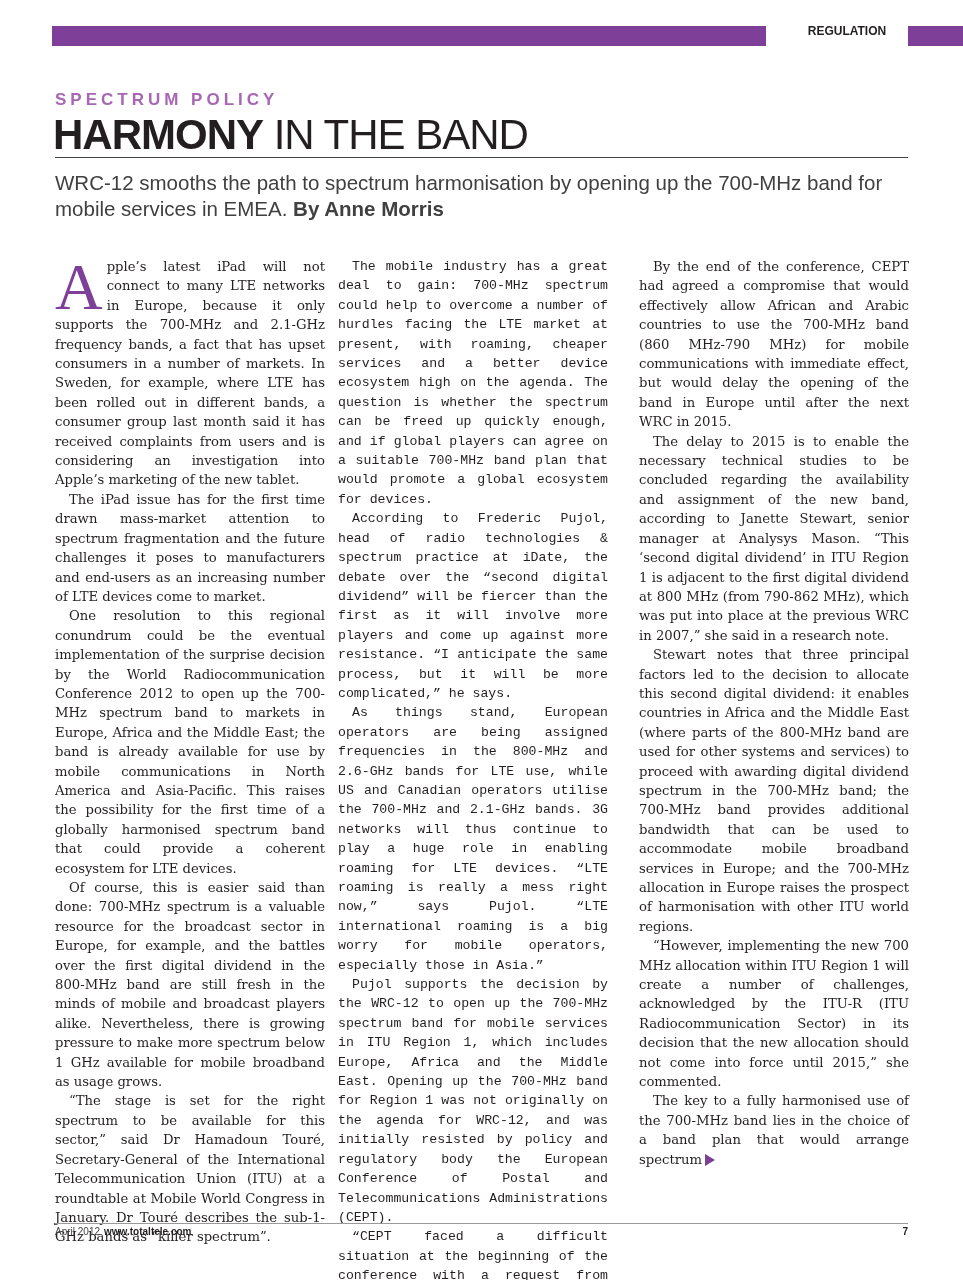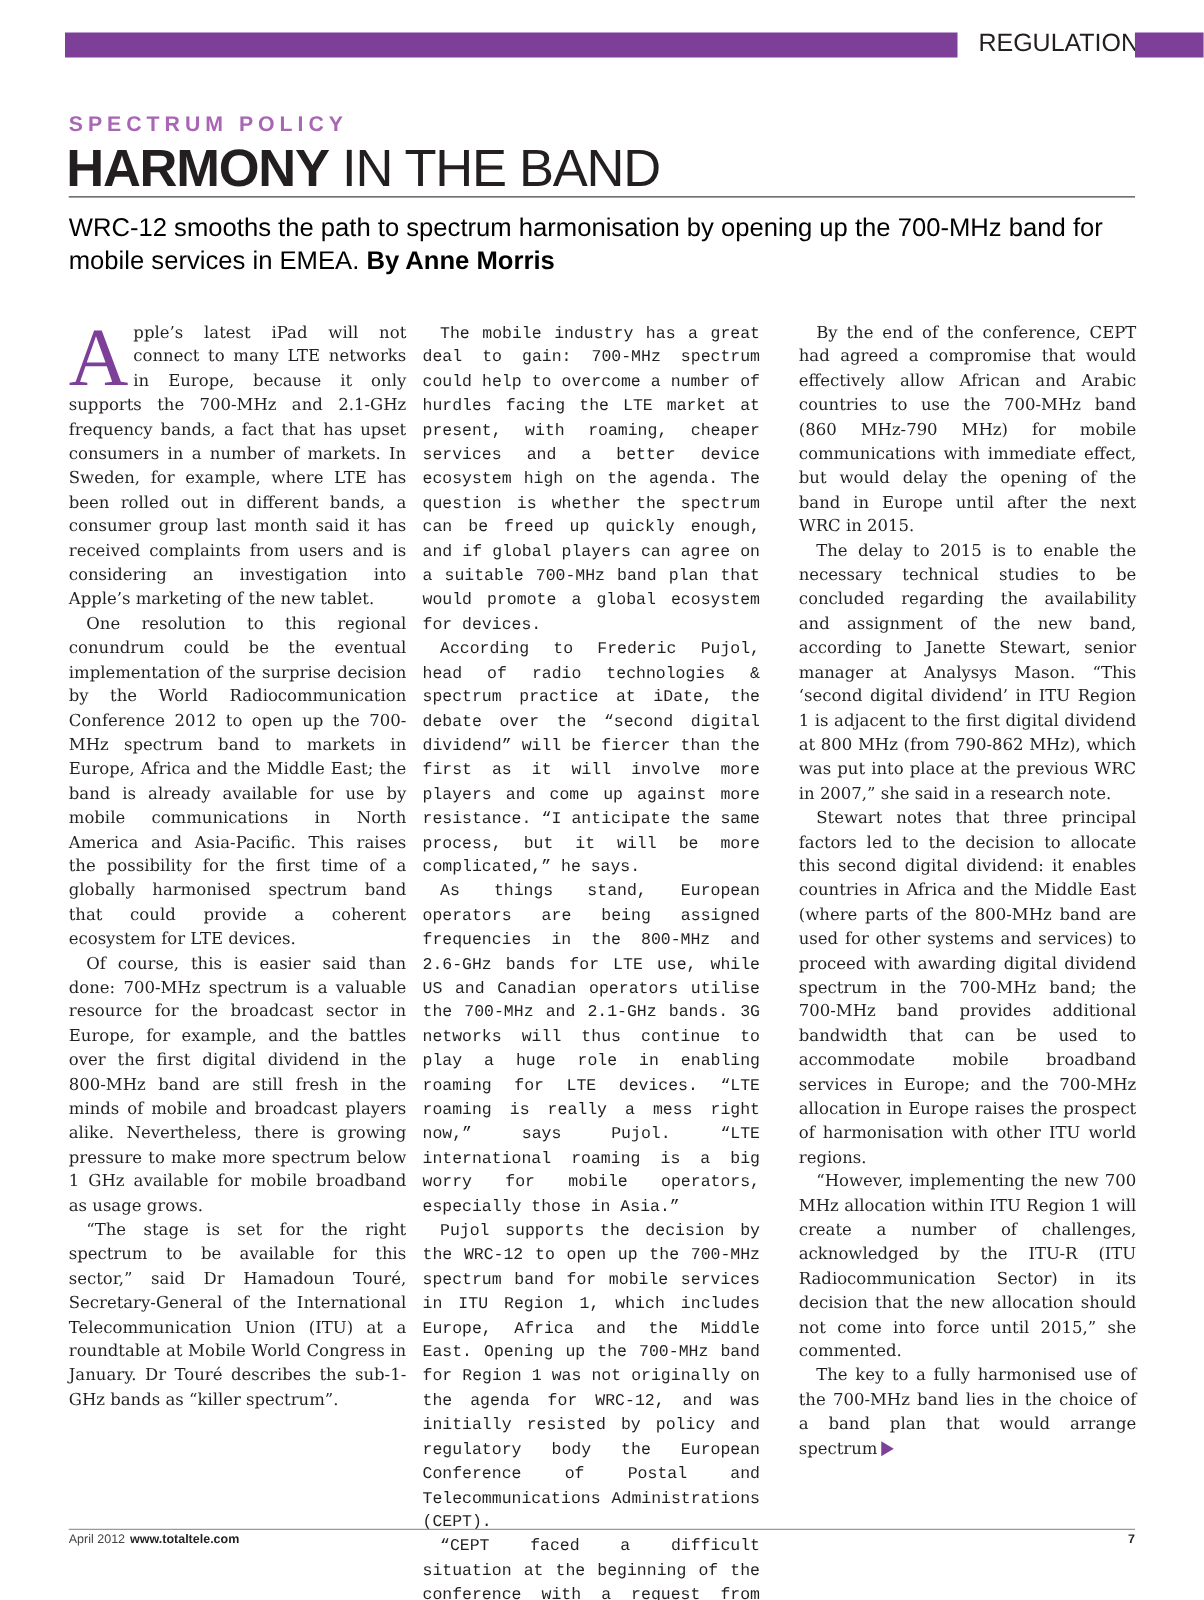--- a/index.html
+++ b/index.html
@@ -1,26 +1,26 @@
 <!DOCTYPE html>
 <html><head>
 <meta charset="utf-8">
 <style>
   html,body{margin:0;padding:0;background:#fff;}
   body{width:963px;height:1280px;position:relative;overflow:hidden;color:#231f20;}
   .topbar{position:absolute;left:52px;top:26px;width:911px;height:20px;}
   .topbar .bar1{position:absolute;left:0;top:0;width:714px;height:20px;background:#7e3f98;}
-  .topbar .label{position:absolute;left:720px;top:-2px;width:150px;text-align:center;font-family:"Liberation Sans",sans-serif;font-weight:normal;font-size:20px;color:#231f20;letter-spacing:0px;}
+  .topbar .label{position:absolute;left:720px;top:-2px;width:150px;text-align:center;font-family:"Liberation Sans",sans-serif;font-weight:bold;font-size:12px;color:#231f20;letter-spacing:0px;}
   .topbar .bar2{position:absolute;left:856px;top:0;width:55px;height:20px;background:#7e3f98;}
   .kicker{position:absolute;left:55px;top:90px;font-family:"Liberation Sans",sans-serif;font-weight:bold;font-size:17px;letter-spacing:4px;color:#a866b4;text-align:center;}
   .headline{position:absolute;left:53px;top:112px;font-family:Liberation Sans, sans-serif;font-size:42px;line-height:46px;color:#231f20;letter-spacing:-1px;}
   .headline b{font-weight:bold;}
   .headline span.light{font-weight:normal;}
   .rule{position:absolute;left:55px;top:157px;width:853px;height:1px;background:#444;}
-  .standfirst{position:absolute;left:55px;top:170px;width:860px;font-family:"Liberation Sans",sans-serif;font-size:20.5px;line-height:26px;color:#000000;}
+  .standfirst{position:absolute;left:55px;top:170px;width:860px;font-family:"Liberation Sans",sans-serif;font-size:20.5px;line-height:26px;color:#404040;}
   .standfirst b{font-weight:bold;}
   .col{position:absolute;top:257px;width:270px;font-family:"DejaVu Serif","Liberation Serif",serif;font-size:13.2px;line-height:19.4px;color:#231f20;text-align:justify;}
   .col p{margin:0;text-indent:14px;hyphens:auto;}
   .col p.noindent{text-indent:0;}
   .col1{left:55px;}
   .col2{left:338px;font-family:Liberation Mono, monospace;}
   .col3{left:639px;}
   .dropcap{float:left;font-family:"Liberation Serif",serif;font-size:66px;line-height:52px;color:#7e3f98;margin:4px 4px 0 0;}
   .arrow{display:inline-block;width:0;height:0;border-top:6px solid transparent;border-bottom:6px solid transparent;border-left:10px solid #7e3f98;margin-left:3px;vertical-align:middle;}
   .footrule{position:absolute;left:55px;top:1223px;width:853px;height:1px;background:#999;}
@@ -45,20 +45,21 @@
 </div>
 
 <div class="rule"></div>
 
 <div class="standfirst">
   <span>WRC-12 smooths the path to spectrum harmonisation by opening up the 700-MHz band for mobile services in EMEA. </span><b>By Anne Morris</b>
 </div>
 
 <div class="col col1">
   <p class="noindent"><span class="dropcap">A</span><span>pple’s latest iPad will not connect to many LTE networks in Europe, because it only supports the 700-MHz and 2.1-GHz frequency bands, a fact that has upset consumers in a number of markets. In Sweden, for example, where LTE has been rolled out in different bands, a consumer group last month said it has received complaints from users and is considering an investigation into Apple’s marketing of the new tablet.</span></p>
+  <p>The iPad issue has for the first time drawn mass-market attention to spectrum fragmentation and the future challenges it poses to manufacturers and end-users as an increasing number of LTE devices come to market.</p>
   <p>One resolution to this regional conundrum could be the eventual implementation of the surprise decision by the World Radiocommunication Conference 2012 to open up the 700-MHz spectrum band to markets in Europe, Africa and the Middle East; the band is already available for use by mobile communications in North America and Asia-Pacific. This raises the possibility for the first time of a globally harmonised spectrum band that could provide a coherent ecosystem for LTE devices.</p>
   <p>Of course, this is easier said than done: 700-MHz spectrum is a valuable resource for the broadcast sector in Europe, for example, and the battles over the first digital dividend in the 800-MHz band are still fresh in the minds of mobile and broadcast players alike. Nevertheless, there is growing pressure to make more spectrum below 1 GHz available for mobile broadband as usage grows.</p>
   <p>“The stage is set for the right spectrum to be available for this sector,” said Dr Hamadoun Touré, Secretary-General of the International Telecommunication Union (ITU) at a roundtable at Mobile World Congress in January. Dr Touré describes the sub-1-GHz bands as “killer spectrum”.</p>
 </div>
 
 <div class="col col2">
   <p>The mobile industry has a great deal to gain: 700-MHz spectrum could help to overcome a number of hurdles facing the LTE market at present, with roaming, cheaper services and a better device ecosystem high on the agenda. The question is whether the spectrum can be freed up quickly enough, and if global players can agree on a suitable 700-MHz band plan that would promote a global ecosystem for devices.</p>
   <p>According to Frederic Pujol, head of radio technologies &amp; spectrum practice at iDate, the debate over the “second digital dividend” will be fiercer than the first as it will involve more players and come up against more resistance. “I anticipate the same process, but it will be more complicated,” he says.</p>
   <p>As things stand, European operators are being assigned frequencies in the 800-MHz and 2.6-GHz bands for LTE use, while US and Canadian operators utilise the 700-MHz and 2.1-GHz bands. 3G networks will thus continue to play a huge role in enabling roaming for LTE devices. “LTE roaming is really a mess right now,” says Pujol. “LTE international roaming is a big worry for mobile operators, especially those in Asia.”</p>
   <p>Pujol supports the decision by the WRC-12 to open up the 700-MHz spectrum band for mobile services in ITU Region 1, which includes Europe, Africa and the Middle East. Opening up the 700-MHz band for Region 1 was not originally on the agenda for WRC-12, and was initially resisted by policy and regulatory body the European Conference of Postal and Telecommunications Administrations (CEPT).</p>

